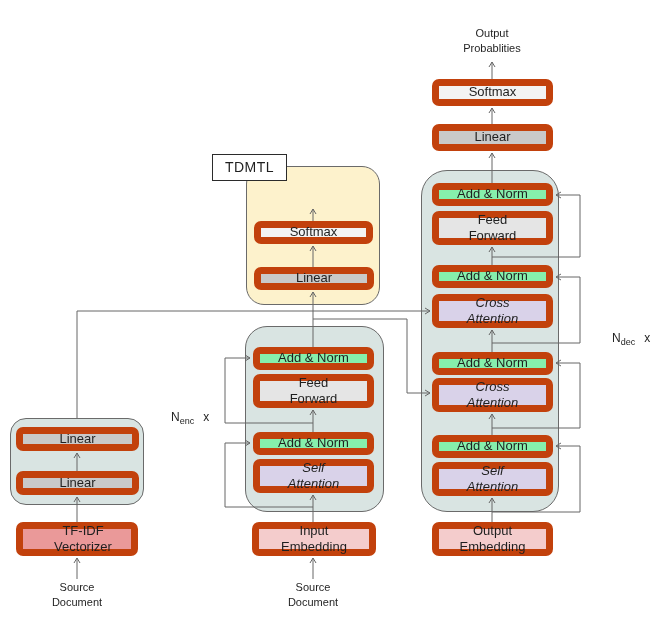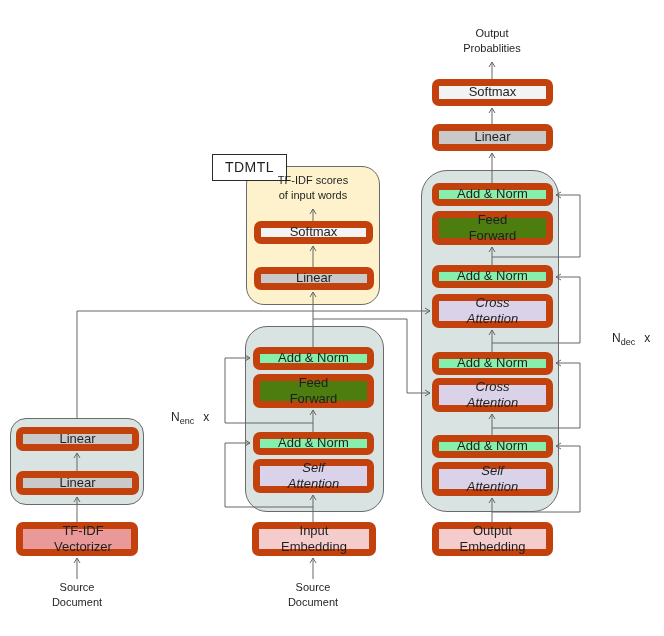--- a/index.html
+++ b/index.html
@@ -25,21 +25,21 @@
     border:7px solid #c2410c;
     border-radius:7px;
     display:flex;align-items:center;justify-content:center;
     text-align:center;
     font-size:13px;line-height:1.25;
     white-space:pre-line;
     z-index:3;
     box-sizing:border-box;
   }
   .green{background:#86efac;}
-  .blue{background:#4d7c0f;}
+  .blue{background:#e5e5e5;}
   .purple{background:#d9d2e9;font-style:italic;}
   .pink{background:#f4cccc;}
   .red{background:#ea9999;}
   .gray{background:#c9c9c9;}
   .lightgray{background:#f3f3f3;}
   .whitebox{
     background:#ffffff;border:1.5px solid #2b2b2b;border-radius:0;
     font-size:14px;letter-spacing:.5px;margin-top:8px;
   }
   .textlabel{
@@ -111,22 +111,20 @@
   </svg>
 
   <div class="box gray" style="left:16px;top:427px;width:123px;height:24px;">Linear</div>
   <div class="box gray" style="left:16px;top:471px;width:123px;height:24px;">Linear</div>
   <div class="box red" style="left:16px;top:522px;width:122px;height:34px;padding-left:12px;">TF-IDF
 Vectorizer</div>
   <div class="textlabel" style="left:32px;top:580px;width:90px;">Source
 Document</div>
 
   <div class="box whitebox" style="left:212px;top:146px;width:75px;height:27px;">TDMTL</div>
-  <div class="textlabel" style="left:256px;top:173px;width:114px;">TF-IDF scores
-of input words</div>
   <div class="box lightgray" style="left:254px;top:221px;width:119px;height:23px;">Softmax</div>
   <div class="box gray" style="left:254px;top:267px;width:120px;height:23px;">Linear</div>
 
   <div class="multilabel" style="left:171px;top:410px;">
     <span>N</span><sub>enc</sub><span class="times">x</span>
   </div>
   <div class="box green" style="left:253px;top:347px;width:121px;height:23px;">Add &amp; Norm</div>
   <div class="box blue" style="left:253px;top:374px;width:121px;height:34px;">Feed
 Forward</div>
   <div class="box green" style="left:253px;top:432px;width:121px;height:23px;">Add &amp; Norm</div>

